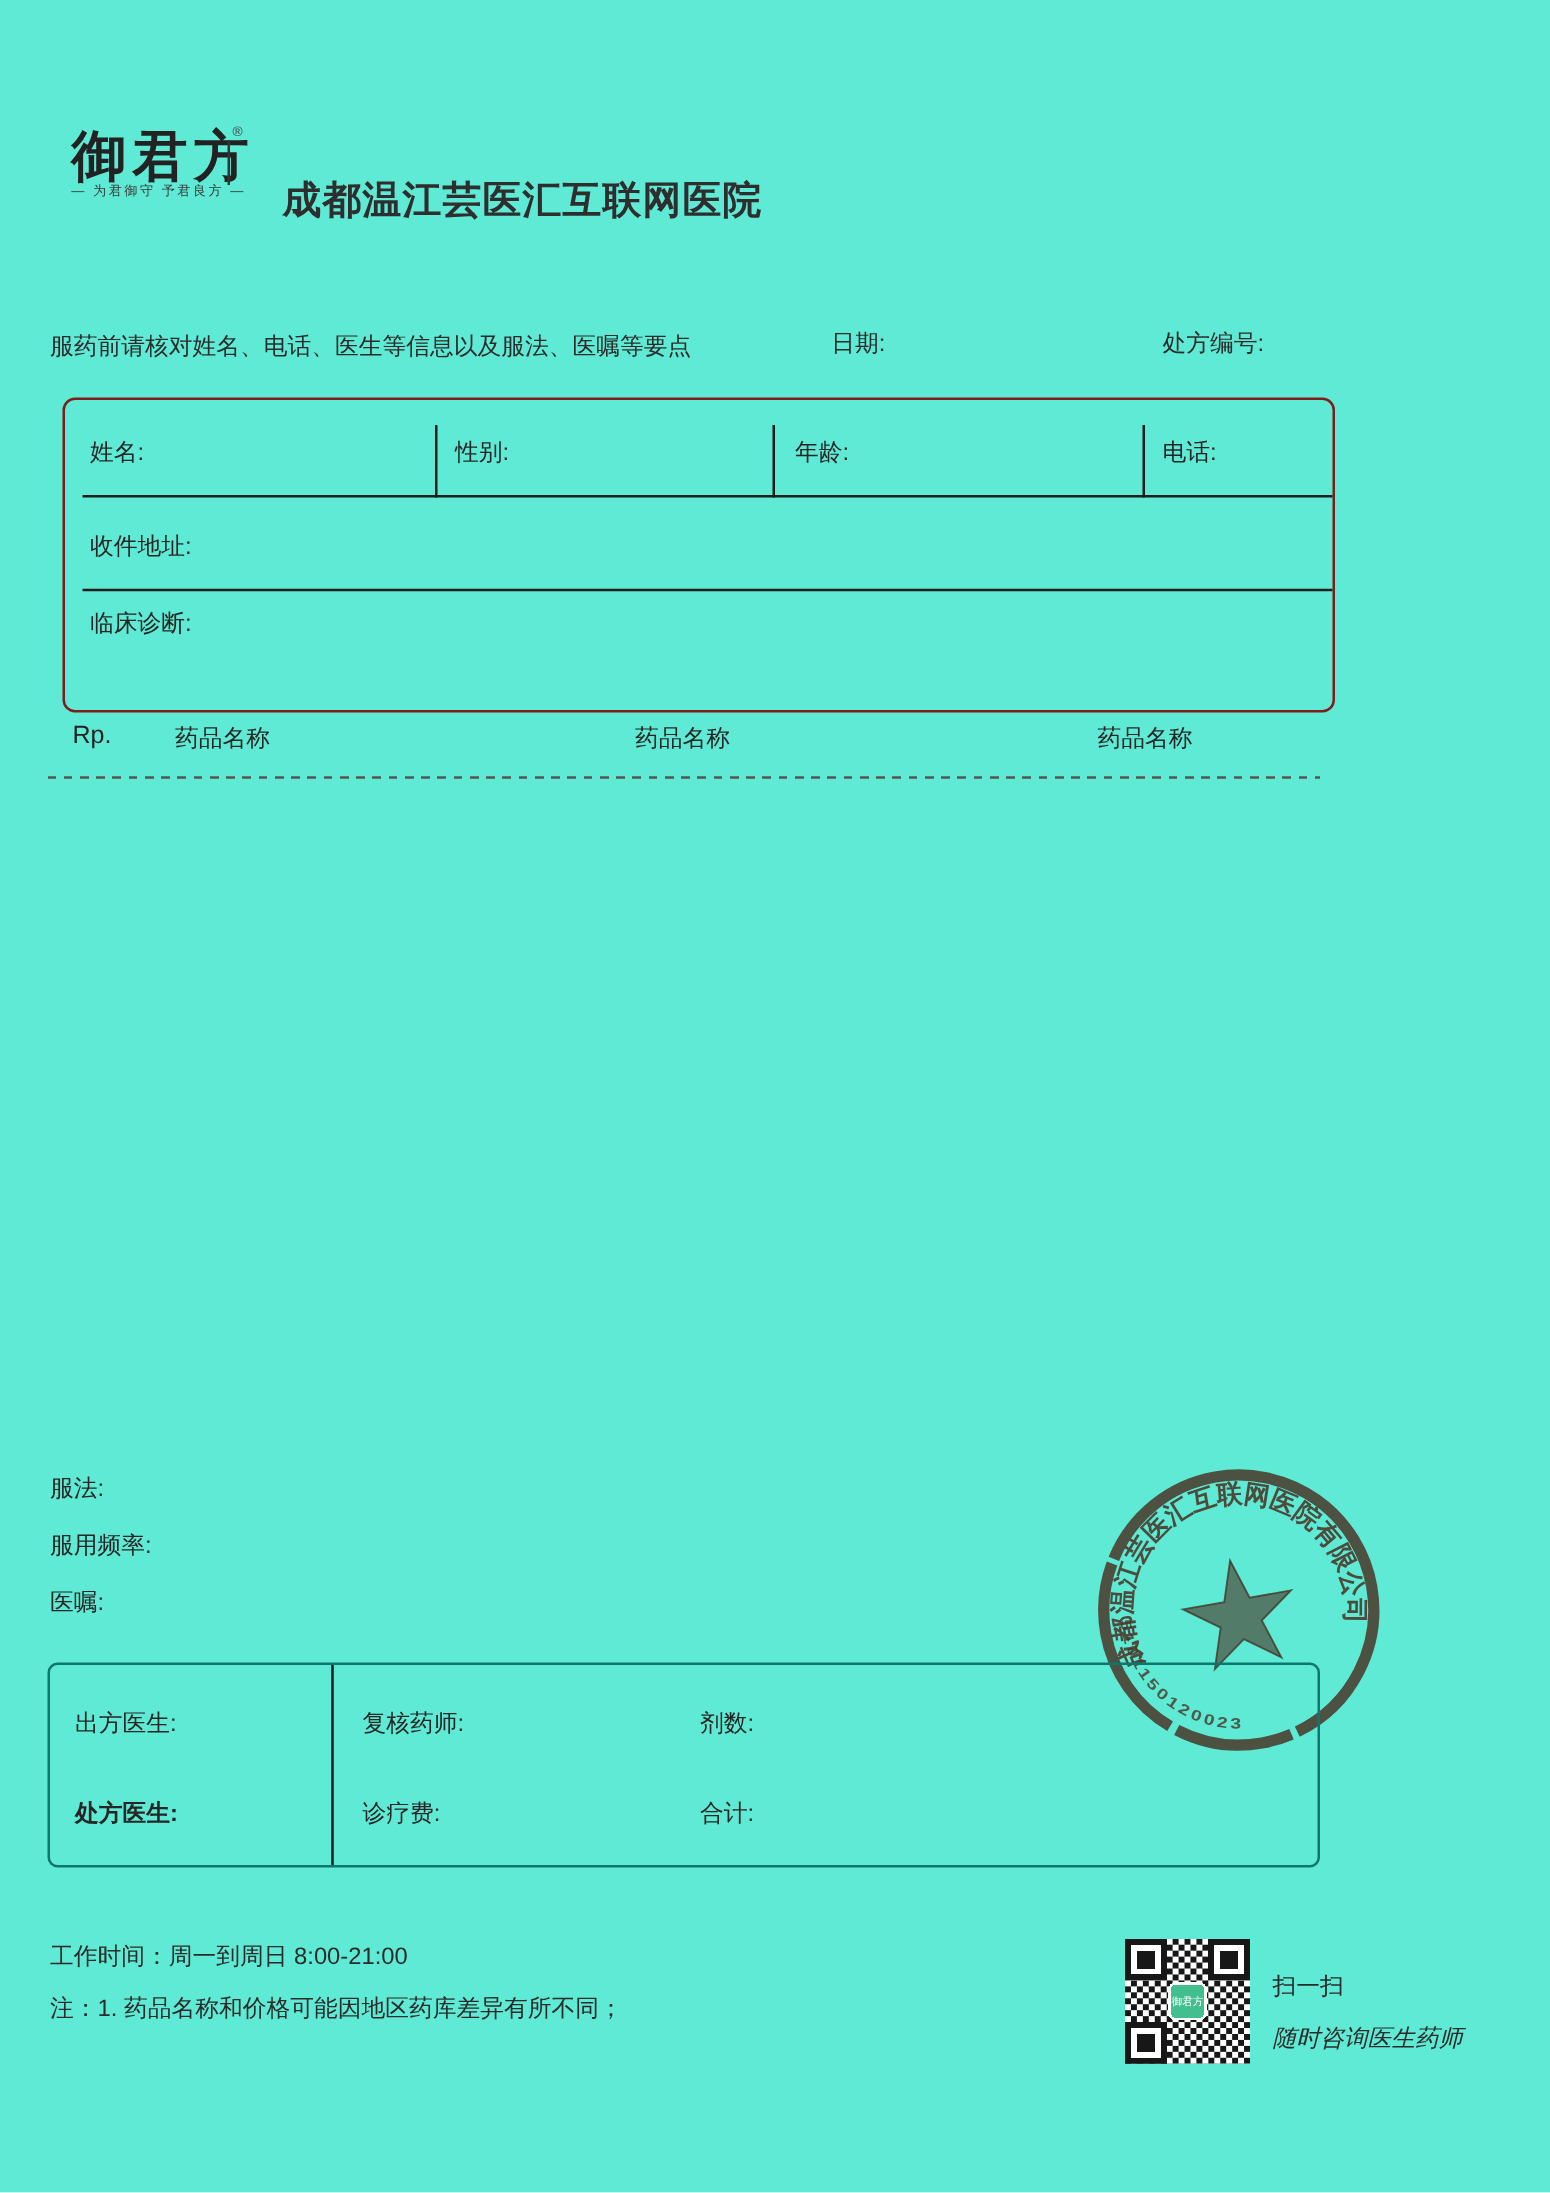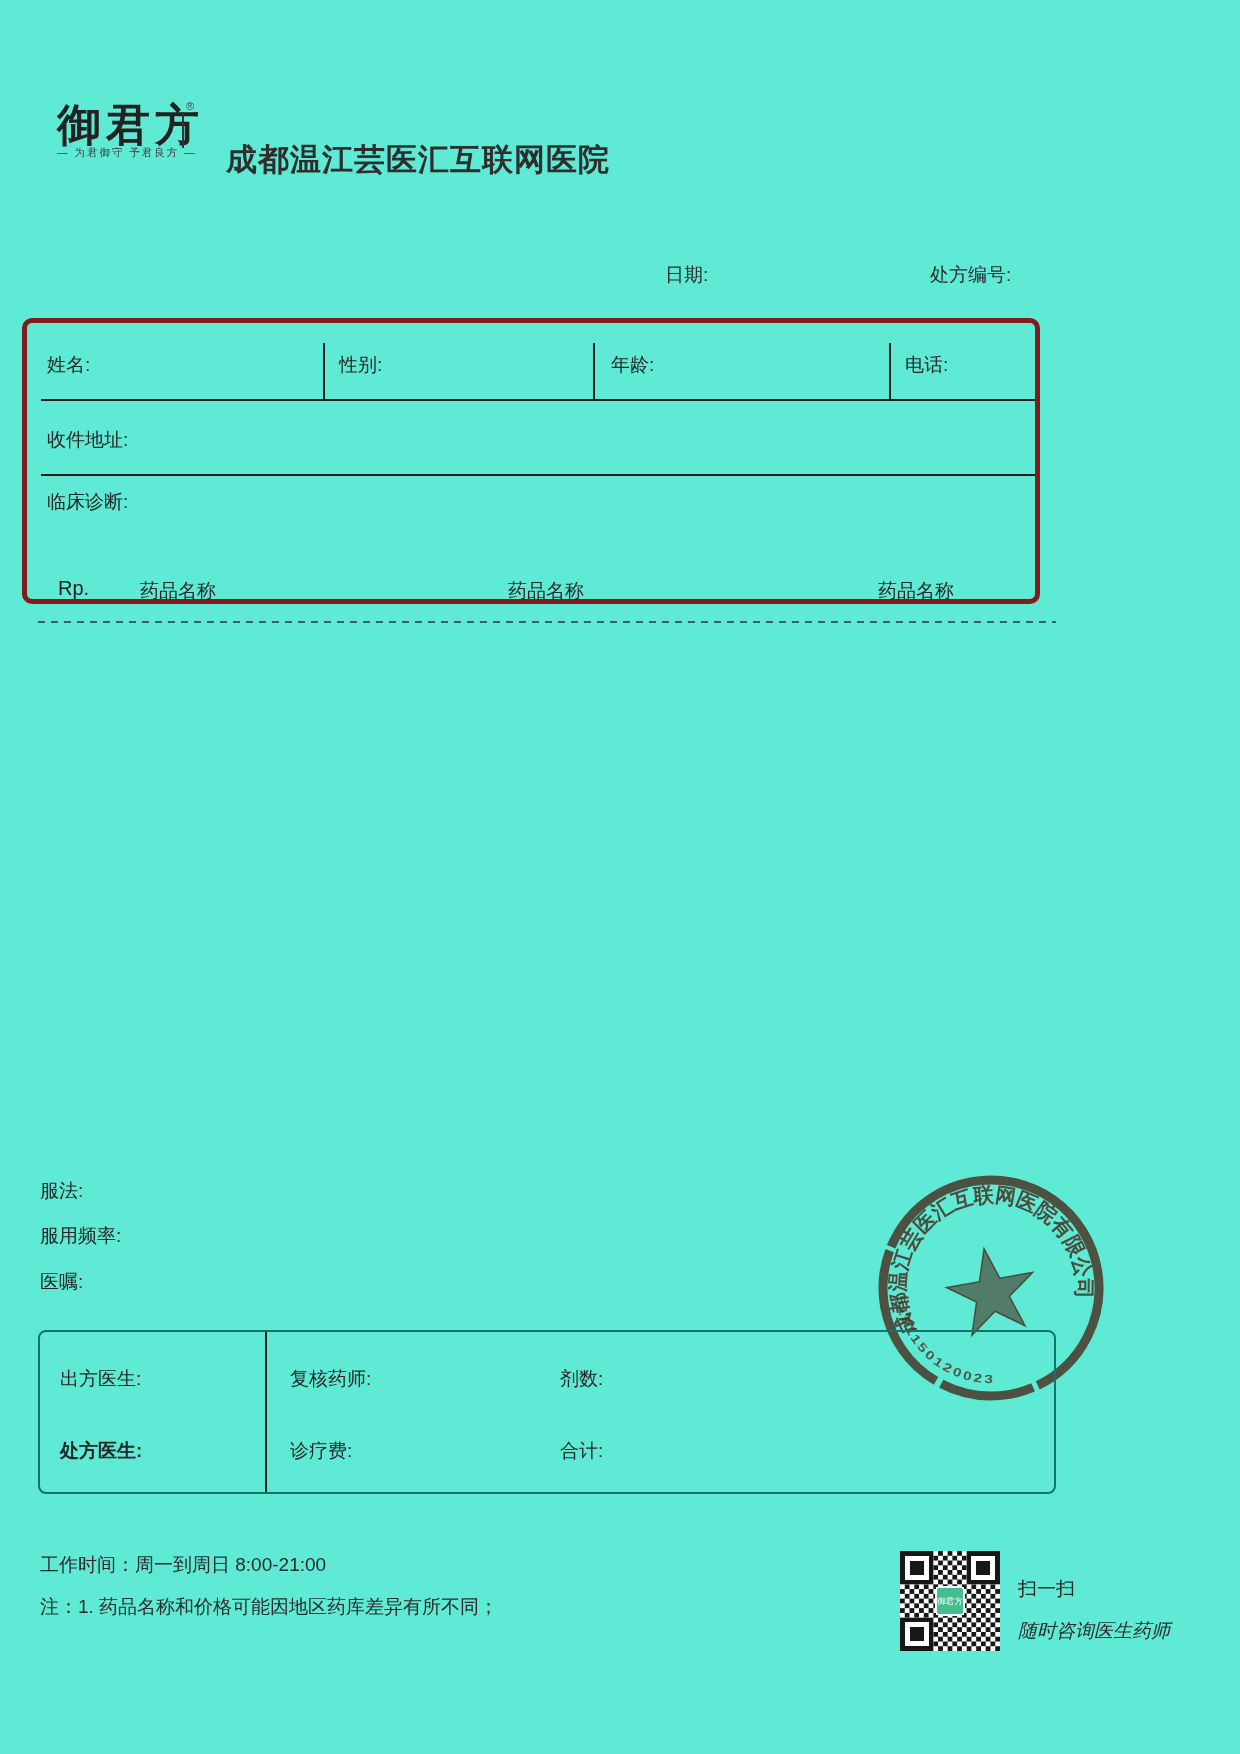--- a/index.html
+++ b/index.html
@@ -14,21 +14,21 @@
     font-family:"Liberation Serif","DejaVu Serif",serif;}
   .logo-reg{left:186px;top:100px;font-size:11px;color:#444;}
   .logo-bar{left:182px;top:112px;width:2px;height:36px;background:#333;}
   .logo-tagline{left:57px;top:146px;font-size:10.5px;letter-spacing:2px;color:#3a3a3a;white-space:nowrap;}
   .hospital-title{left:226px;top:103px;font-size:31px;font-weight:700;color:#2e2e2e;letter-spacing:1px;margin-top:36px;}
   
   .notice{left:40px;top:264px;font-size:19px;color:#2b2b2b;}
   .date-label{left:665px;top:262px;font-size:19px;}
   .rxno-label{left:930px;top:262px;font-size:19px;}
   
-  .patient-box{left:22px;top:318px;width:1018px;height:286px;border:5px solid #7f1d1d;border-radius:10px;box-sizing:border-box;}
+  .patient-box{left:50px;top:318px;width:1018px;height:252px;border:2px solid #7f1d1d;border-radius:10px;box-sizing:border-box;}
   .pb-label{position:absolute;font-size:19px;color:#262626;}
   .vdiv{position:absolute;width:2px;background:#1d1d1d;top:20px;height:58px;}
   .hline{position:absolute;left:14px;right:0;height:2px;background:#1d1d1d;}
   
   .rp-label{left:58px;top:577px;font-size:20px;color:#222;}
   .drugcol{position:absolute;top:578px;font-size:19px;color:#262626;}
   .dashline{left:38px;top:621px;width:1018px;height:2px;
     background:repeating-linear-gradient(90deg,#555 0 7px,transparent 7px 13px);}
   
   .usage-label{position:absolute;left:40px;font-size:19px;color:#262626;}
@@ -48,20 +48,21 @@
 <body>
 
 <div class="page">
 
   <div class="abs logo-text">御君方</div>
   <div class="abs logo-reg">®</div>
   <div class="abs logo-bar"></div>
   <div class="abs logo-tagline">— 为君御守 予君良方 —</div>
   <div class="abs hospital-title">成都温江芸医汇互联网医院</div>
 
+  <div class="abs notice">服药前请核对姓名、电话、医生等信息以及服法、医嘱等要点</div>
   <div class="abs date-label">日期:</div>
   <div class="abs rxno-label">处方编号:</div>
 
   <div class="abs patient-box">
     <span class="pb-label" style="left:20px;top:29px;">姓名:</span>
     <span class="pb-label" style="left:312px;top:29px;">性别:</span>
     <span class="pb-label" style="left:584px;top:29px;">年龄:</span>
     <span class="pb-label" style="left:878px;top:29px;">电话:</span>
     <span class="vdiv" style="left:296px;"></span>
     <span class="vdiv" style="left:566px;"></span>

